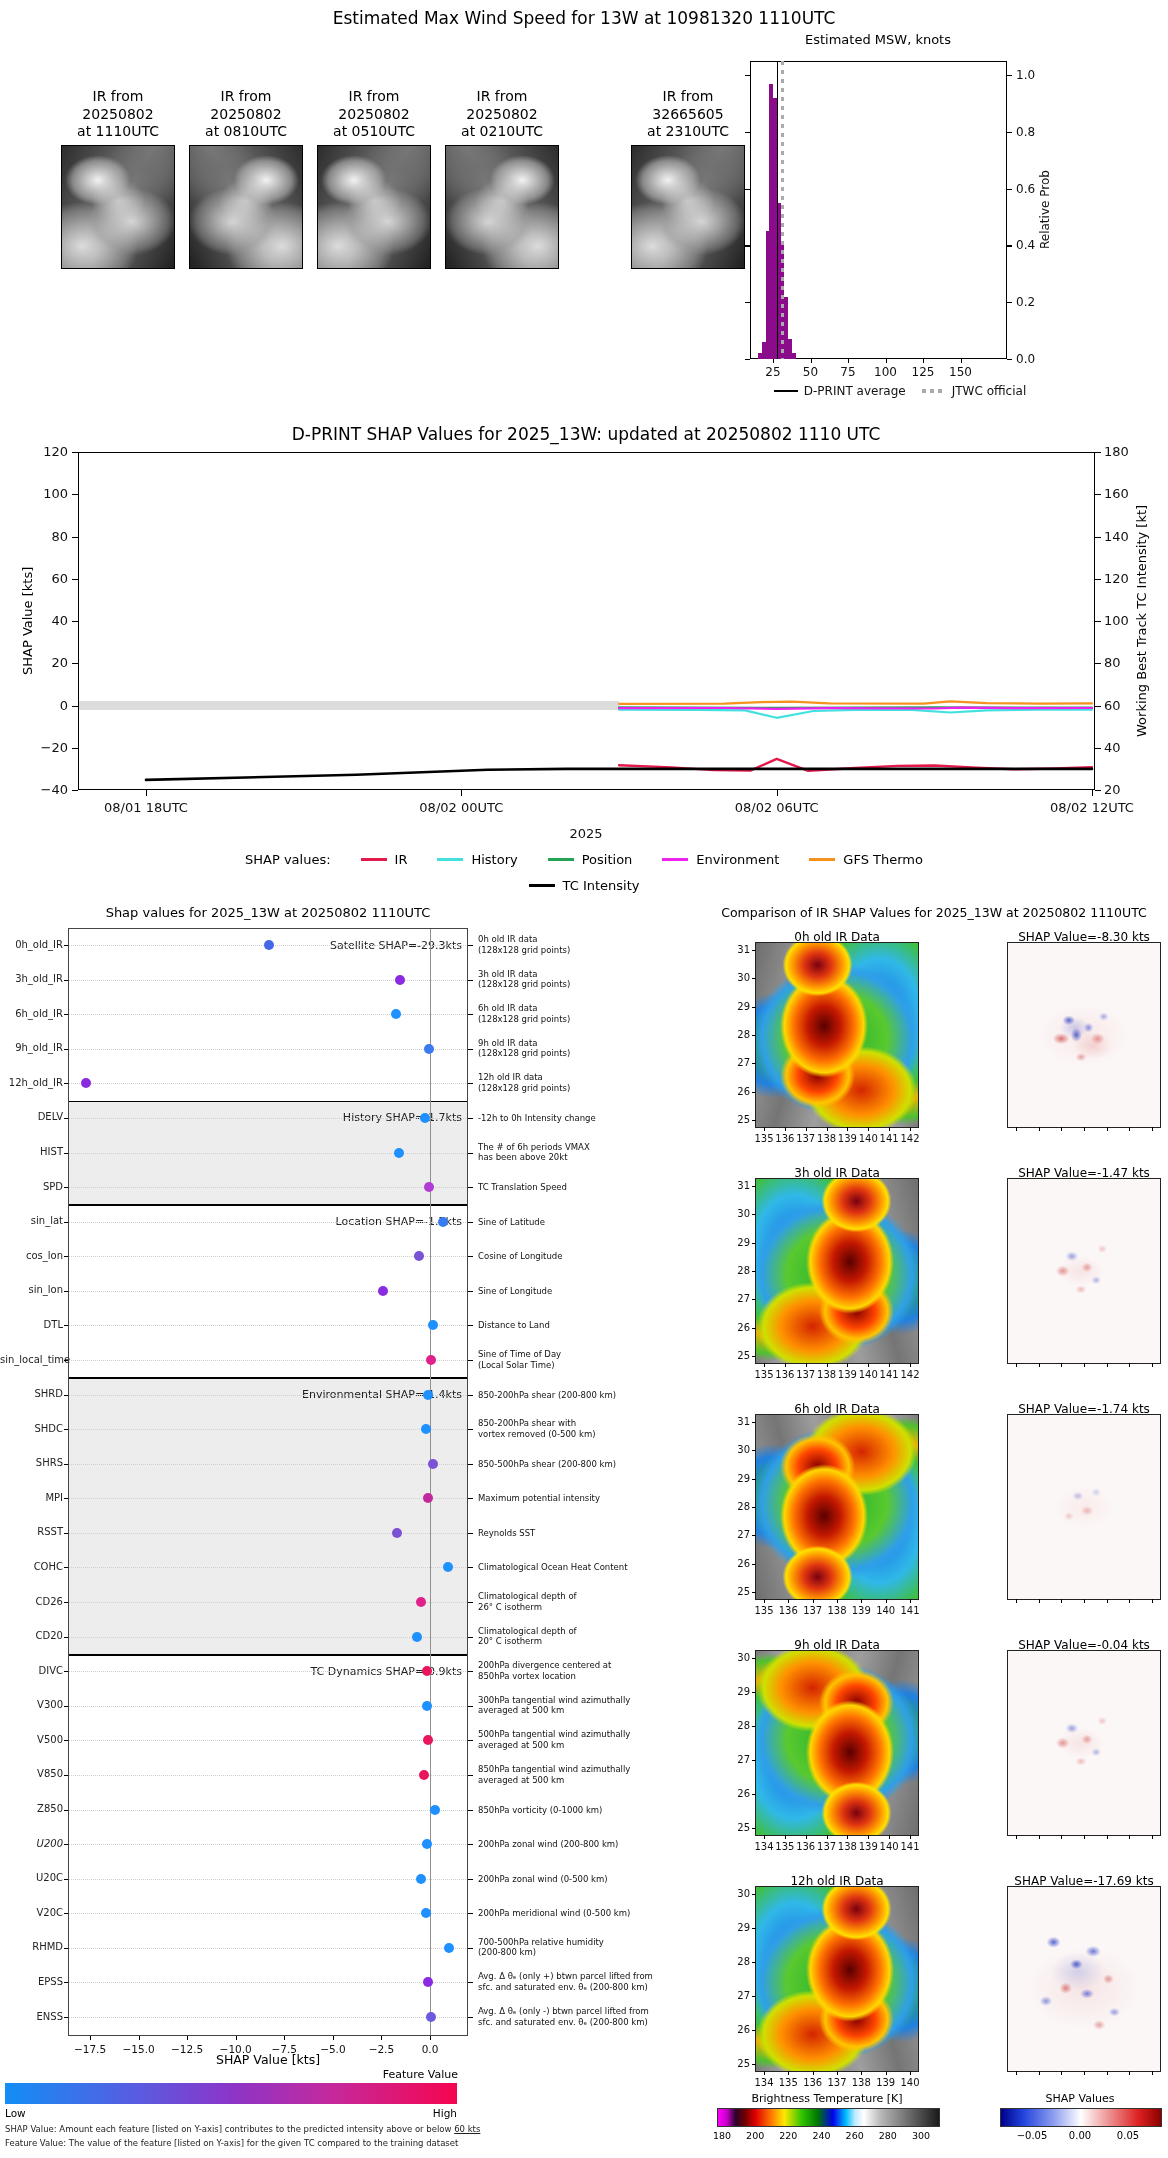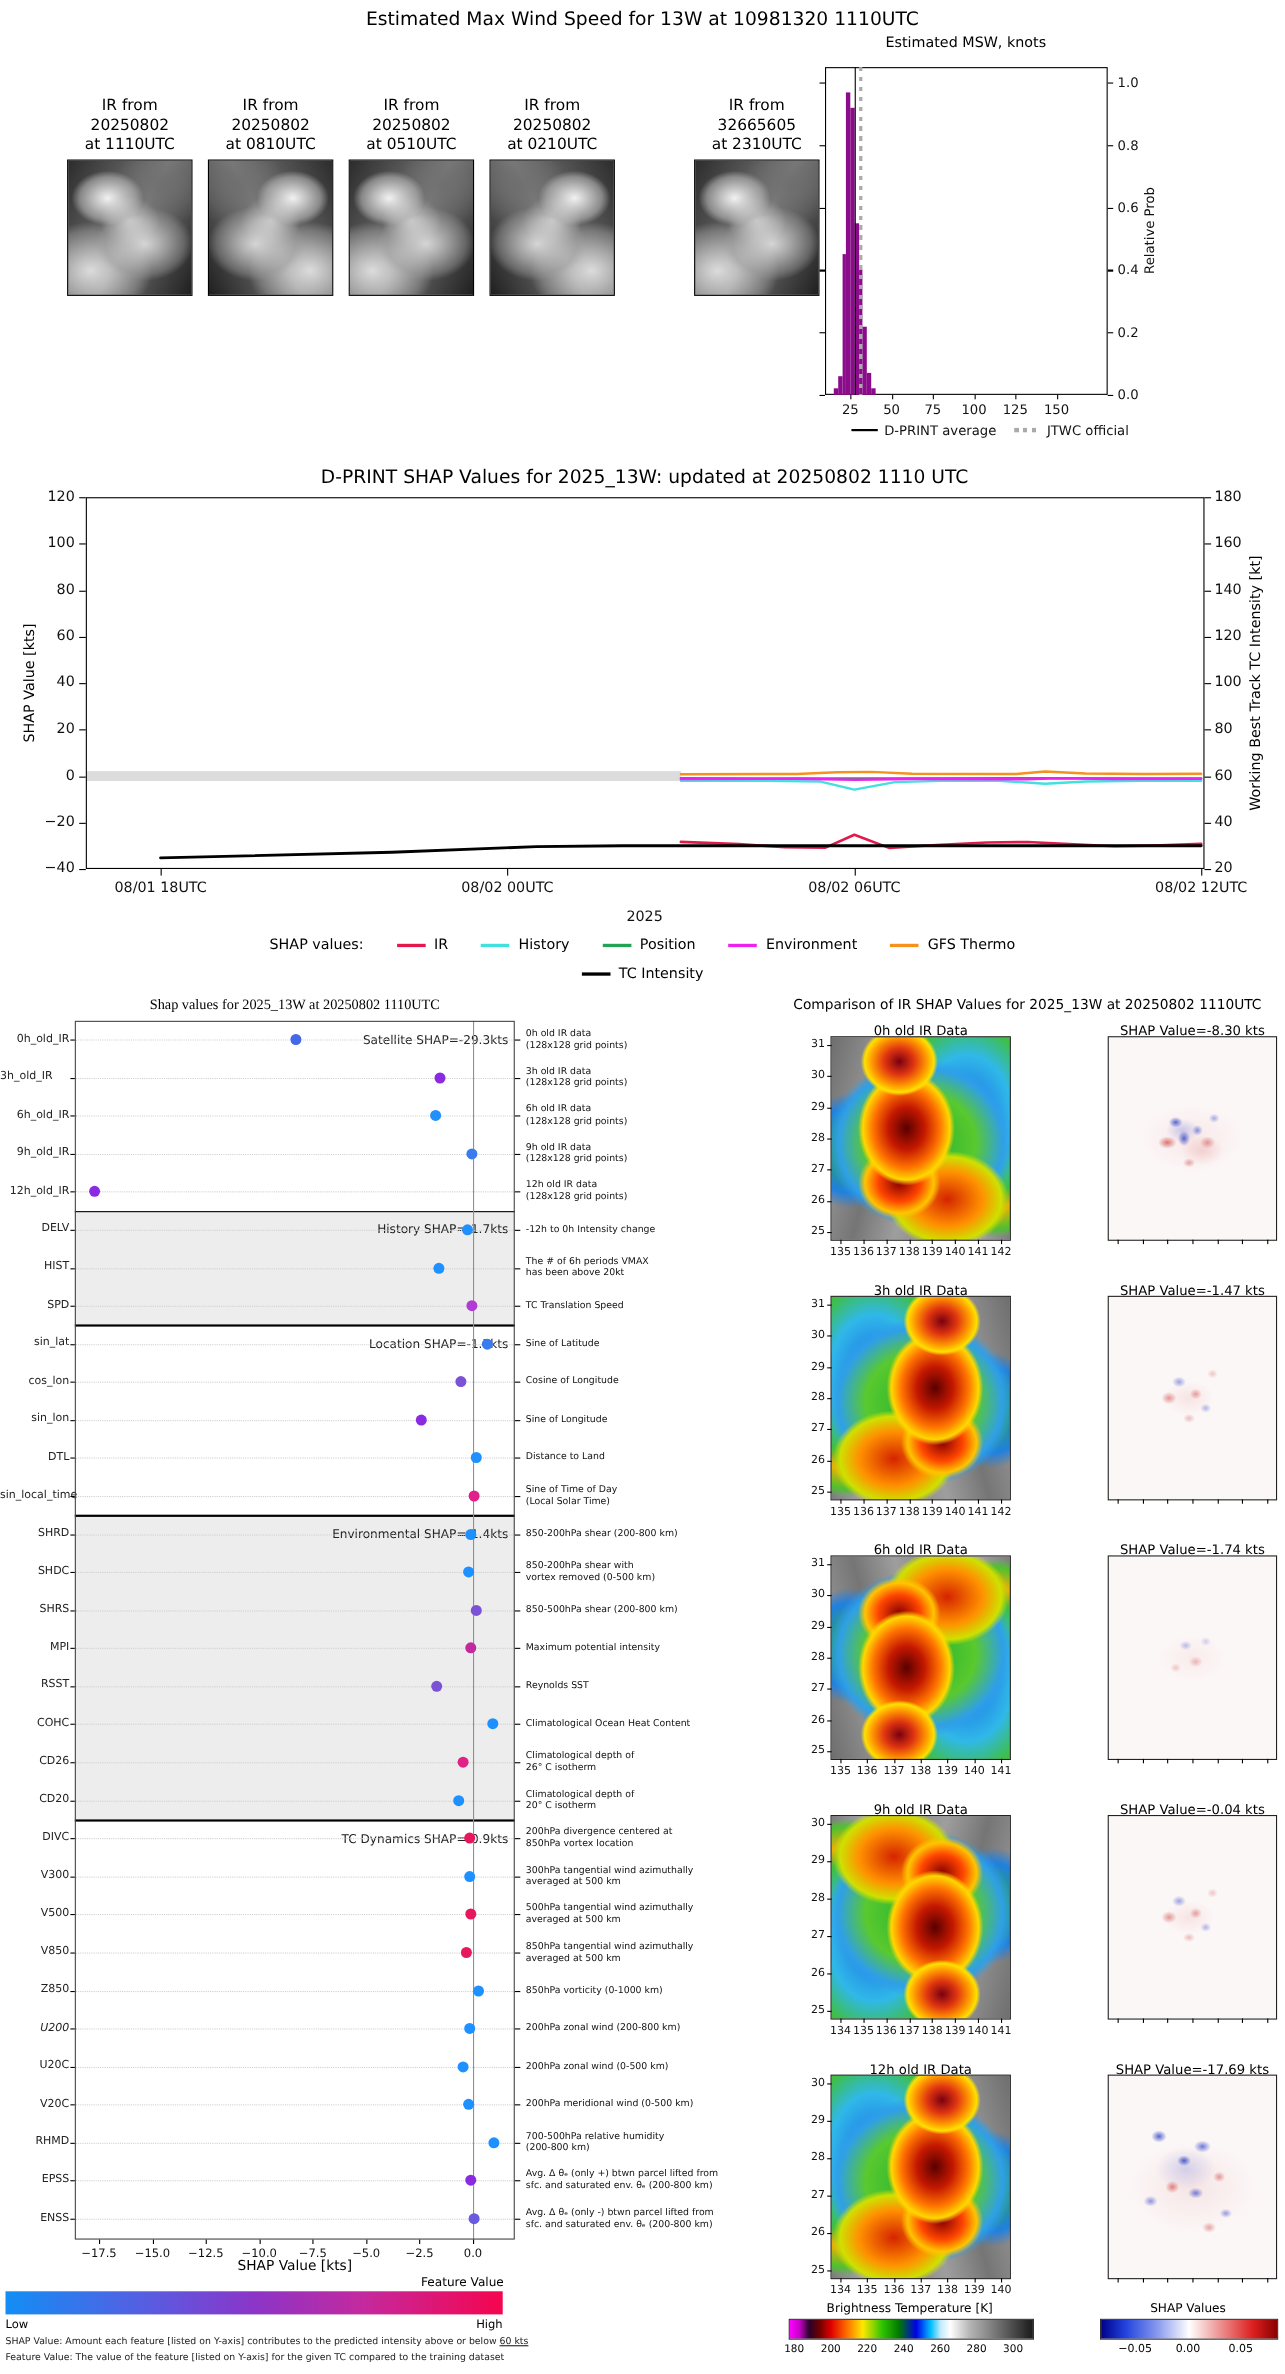--- a/index.html
+++ b/index.html
@@ -267,21 +267,21 @@
           <div style="width:26px;height:3px;background:#f5921e;"></div>
           <div style="font-size:13px;">GFS Thermo</div>
         </div>
       </div>
       <div class="abs" style="left:84px;top:878px;width:1000px;display:flex;gap:8px;align-items:center;justify-content:center;">
         <div style="width:26px;height:3px;background:#000000;"></div>
         <div style="font-size:13px;">TC Intensity</div>
       </div>
     </div>
 
-  <div class="abs ctr sub-title" style="left:268px;top:905px;font-family:Liberation Serif, serif;">Shap values for 2025_13W at 20250802 1110UTC</div>
+  <div class="abs ctr sub-title" style="left:268px;top:905px;">Shap values for 2025_13W at 20250802 1110UTC</div>
   <div id="shap-layer">
       <div class="abs" style="left:68px;top:938.5px;width:394px;text-align:right;font-size:11px;color:#222;">Satellite SHAP=-29.3kts</div>
       <div class="abs" style="left:68px;top:1100.6px;width:400px;height:103.7px;background:#ededed;"></div>
       <div class="abs" style="left:68px;top:1100.6px;width:400px;height:1.8px;background:#000;"></div>
       <div class="abs" style="left:68px;top:1111.4px;width:394px;text-align:right;font-size:11px;color:#222;">History SHAP=-1.7kts</div>
       <div class="abs" style="left:68px;top:1204.3px;width:400px;height:1.8px;background:#000;"></div>
       <div class="abs" style="left:68px;top:1215.1px;width:394px;text-align:right;font-size:11px;color:#222;">Location SHAP=-1.7kts</div>
       <div class="abs" style="left:68px;top:1377.3px;width:400px;height:276.6px;background:#ededed;"></div>
       <div class="abs" style="left:68px;top:1377.3px;width:400px;height:1.8px;background:#000;"></div>
       <div class="abs" style="left:68px;top:1388.0px;width:394px;text-align:right;font-size:11px;color:#222;">Environmental SHAP=-1.4kts</div>
@@ -289,21 +289,21 @@
       <div class="abs" style="left:68px;top:1664.7px;width:394px;text-align:right;font-size:11px;color:#222;">TC Dynamics SHAP=-0.9kts</div>
       <div class="abs" style="left:68px;top:945.0px;width:400px;height:0;border-top:1px dotted #cfcfcf;"></div>
       <div class="abs" style="left:0;top:938.5px;width:63px;text-align:right;font-size:10px;color:#222;">0h_old_IR</div>
       <div class="abs dash" style="left:64px;top:945.0px;width:4px;height:1px;"></div>
       <div class="abs dash" style="left:468px;top:945.0px;width:5px;height:1px;"></div>
       <div class="abs" style="left:478px;top:945.0px;width:225px;transform:translateY(-50%);font-size:8.5px;line-height:1.25;color:#111;">
         <div>0h old IR data</div>
         <div>(128x128 grid points)</div>
       </div>
       <div class="abs" style="left:68px;top:979.6px;width:400px;height:0;border-top:1px dotted #cfcfcf;"></div>
-      <div class="abs" style="left:0;top:973.1px;width:63px;font-size:10px;color:#222;">3h_old_IR</div>
+      <div class="abs" style="left:0;top:973.1px;width:63px;text-align:right;font-size:10px;color:#222;">3h_old_IR</div>
       <div class="abs dash" style="left:64px;top:979.6px;width:4px;height:1px;"></div>
       <div class="abs dash" style="left:468px;top:979.6px;width:5px;height:1px;"></div>
       <div class="abs" style="left:478px;top:979.6px;width:225px;transform:translateY(-50%);font-size:8.5px;line-height:1.25;color:#111;">
         <div>3h old IR data</div>
         <div>(128x128 grid points)</div>
       </div>
       <div class="abs" style="left:68px;top:1014.2px;width:400px;height:0;border-top:1px dotted #cfcfcf;"></div>
       <div class="abs" style="left:0;top:1007.7px;width:63px;text-align:right;font-size:10px;color:#222;">6h_old_IR</div>
       <div class="abs dash" style="left:64px;top:1014.2px;width:4px;height:1px;"></div>
       <div class="abs dash" style="left:468px;top:1014.2px;width:5px;height:1px;"></div>

